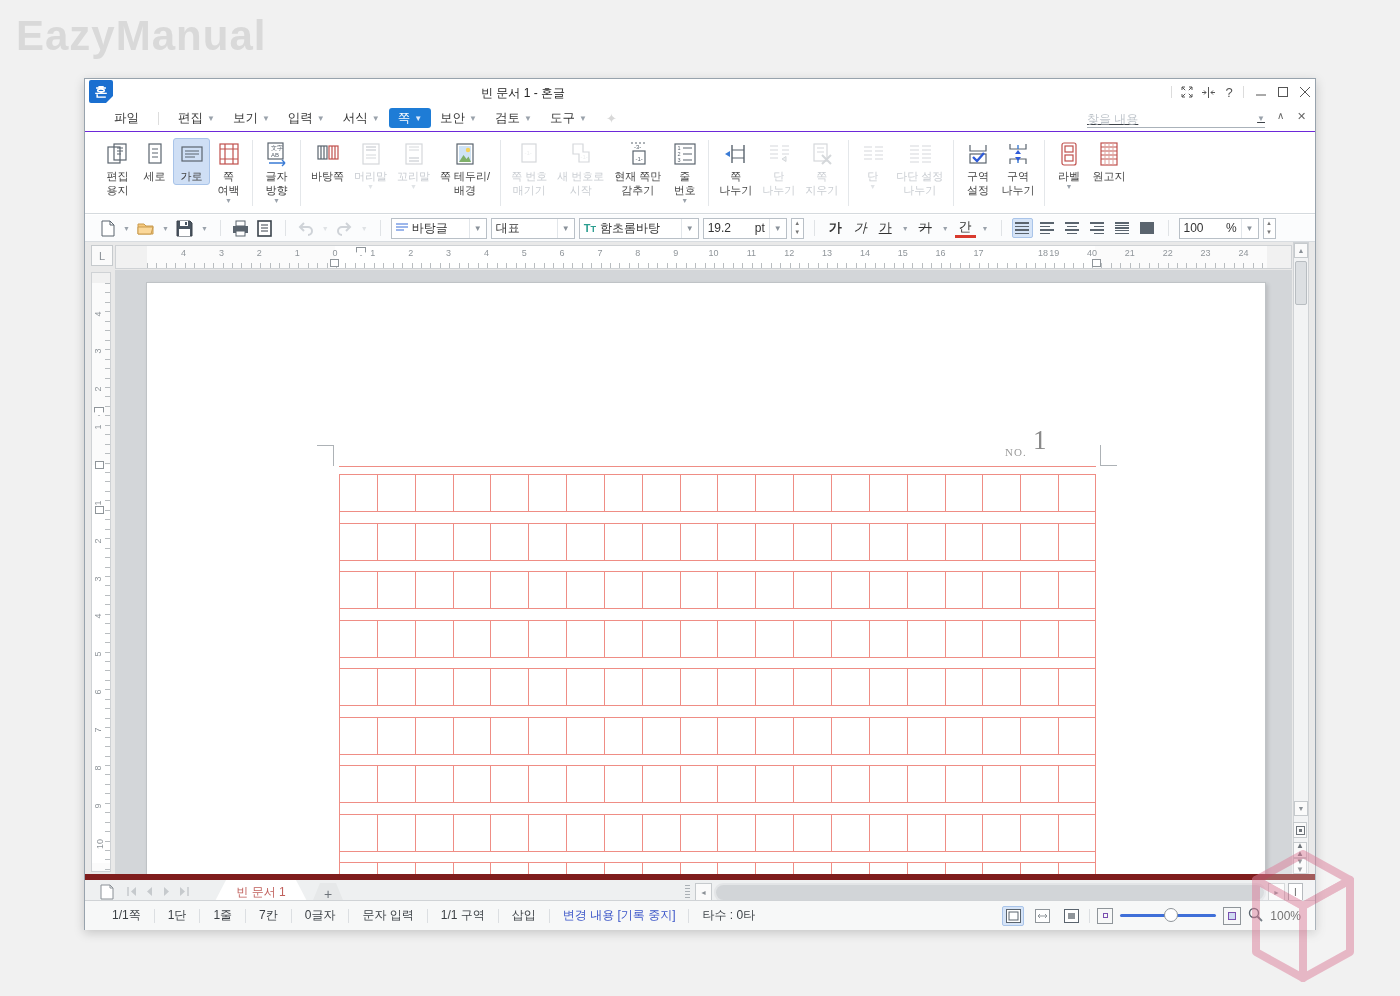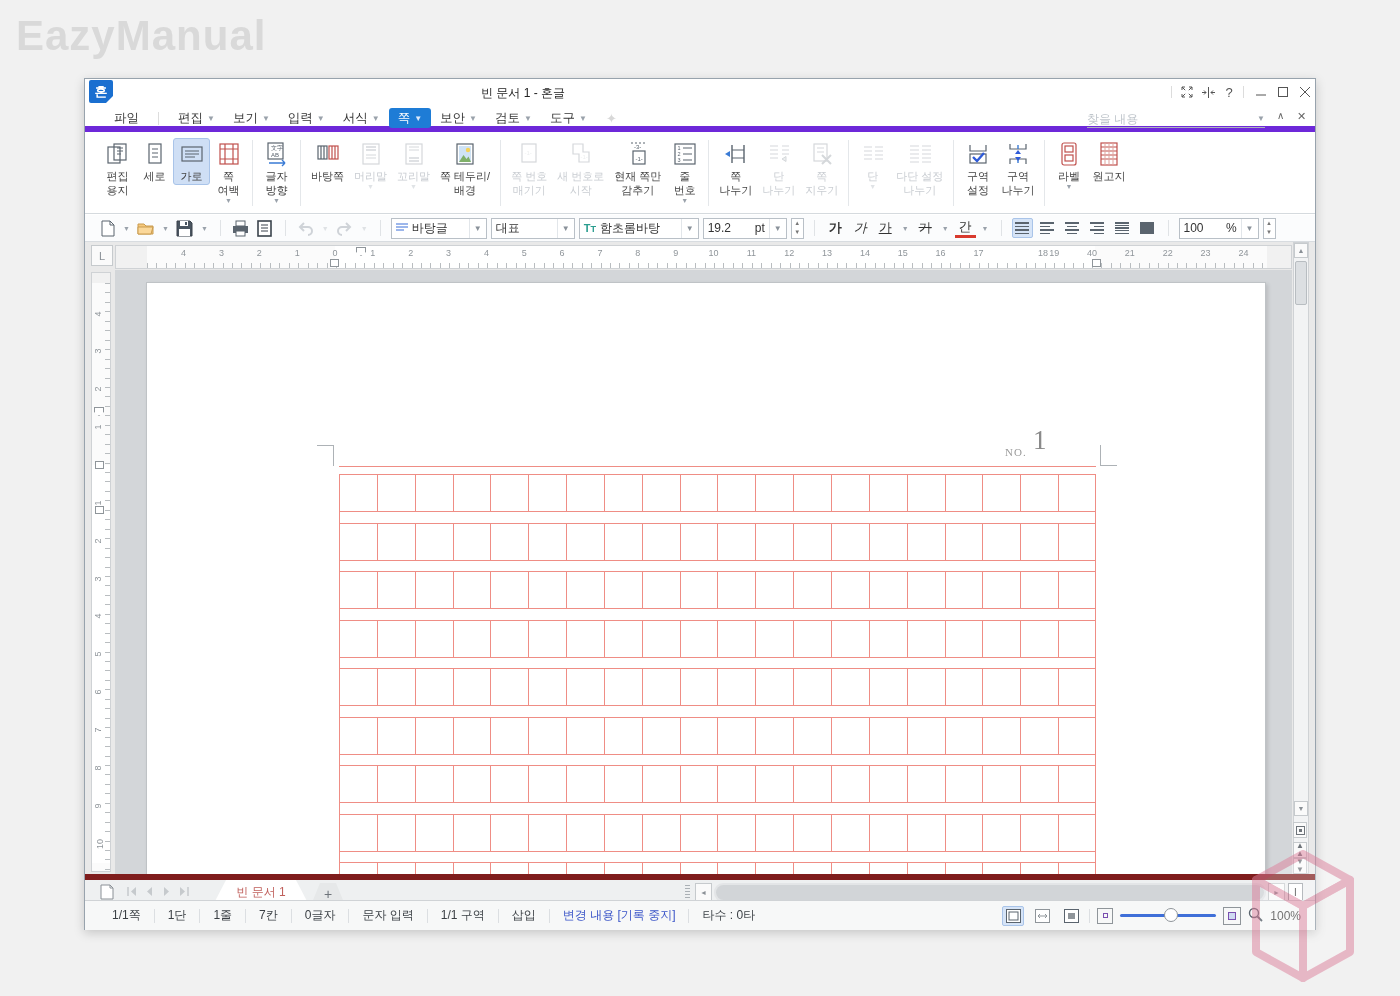--- a/index.html
+++ b/index.html
@@ -23,30 +23,30 @@
   #titlebar{left:0;top:0;width:100%;height:26px;background:#fff;}
   #applogo{left:4px;top:1px;width:24px;height:23px;background:#1a6fd0;border-radius:2px;
     color:#fff;font-weight:bold;font-size:13px;text-align:center;line-height:23px;}
   #applogo:after{content:"";position:absolute;right:-1px;bottom:-1px;border-style:solid;
     border-width:0 0 9px 9px;border-color:transparent transparent #fff transparent;}
   #wintitle{left:396px;top:6px;font-size:12px;color:#222;}
   .tbtn{top:4px;width:20px;height:18px;display:flex;align-items:center;justify-content:center;color:#555;}
   .tsep{top:7px;width:1px;height:12px;background:#dcdcdc;}
 
   
-  #menubar{left:0;top:26px;width:100%;height:27px;background:#fff;border-bottom:6px solid #6d28d9;}
+  #menubar{left:0;top:26px;width:100%;height:27px;background:#fff;border-bottom:1px solid #6d28d9;}
   .mitem{display:inline-flex;align-items:center;gap:4px;height:20px;margin-top:3px;padding:0 9px;
     font-size:12.5px;color:#333;border-radius:3px;}
   .mitem .arr{font-size:8px;color:#9aa2ab;}
   .mitem.sel{background:var(--accent);color:#fff;}
   .mitem.sel .arr{color:#dce9fb;}
   #menu-left{left:20px;top:0;display:flex;align-items:center;}
   .msep{width:1px;height:13px;background:#ddd;margin:3px 10px 0 10px;}
   #menu-extra{color:#d8d8d8;font-size:13px;margin-left:10px;margin-top:3px;}
-  #search-box{left:1002px;top:5px;width:178px;height:18px;border-bottom:1px solid #aab2ba;display:flex;}
+  #search-box{left:1002px;top:5px;width:178px;height:18px;border-bottom:1px solid #aab2ba;display:flex;text-decoration:underline;}
   #search-box input{flex:1;border:0;outline:0;background:transparent;font-size:12px;color:#444;}
   #search-box input::placeholder{color:#c0c6cc;}
   #search-box .arr{font-size:8px;color:#9aa2ab;align-self:center;}
   #menu-collapse{left:1192px;top:5px;color:#666;font-size:10px;}
   #menu-close{left:1212px;top:5px;color:#666;font-size:11px;}
 
   
   #ribbon{left:0;top:53px;width:100%;height:82px;background:#fff;border-bottom:1px solid #d5dade;
     display:flex;align-items:flex-start;padding:6px 0 0 14px;}
   .rbtn{position:relative;min-width:36px;padding:1px 4px;display:flex;flex-direction:column;align-items:center;

